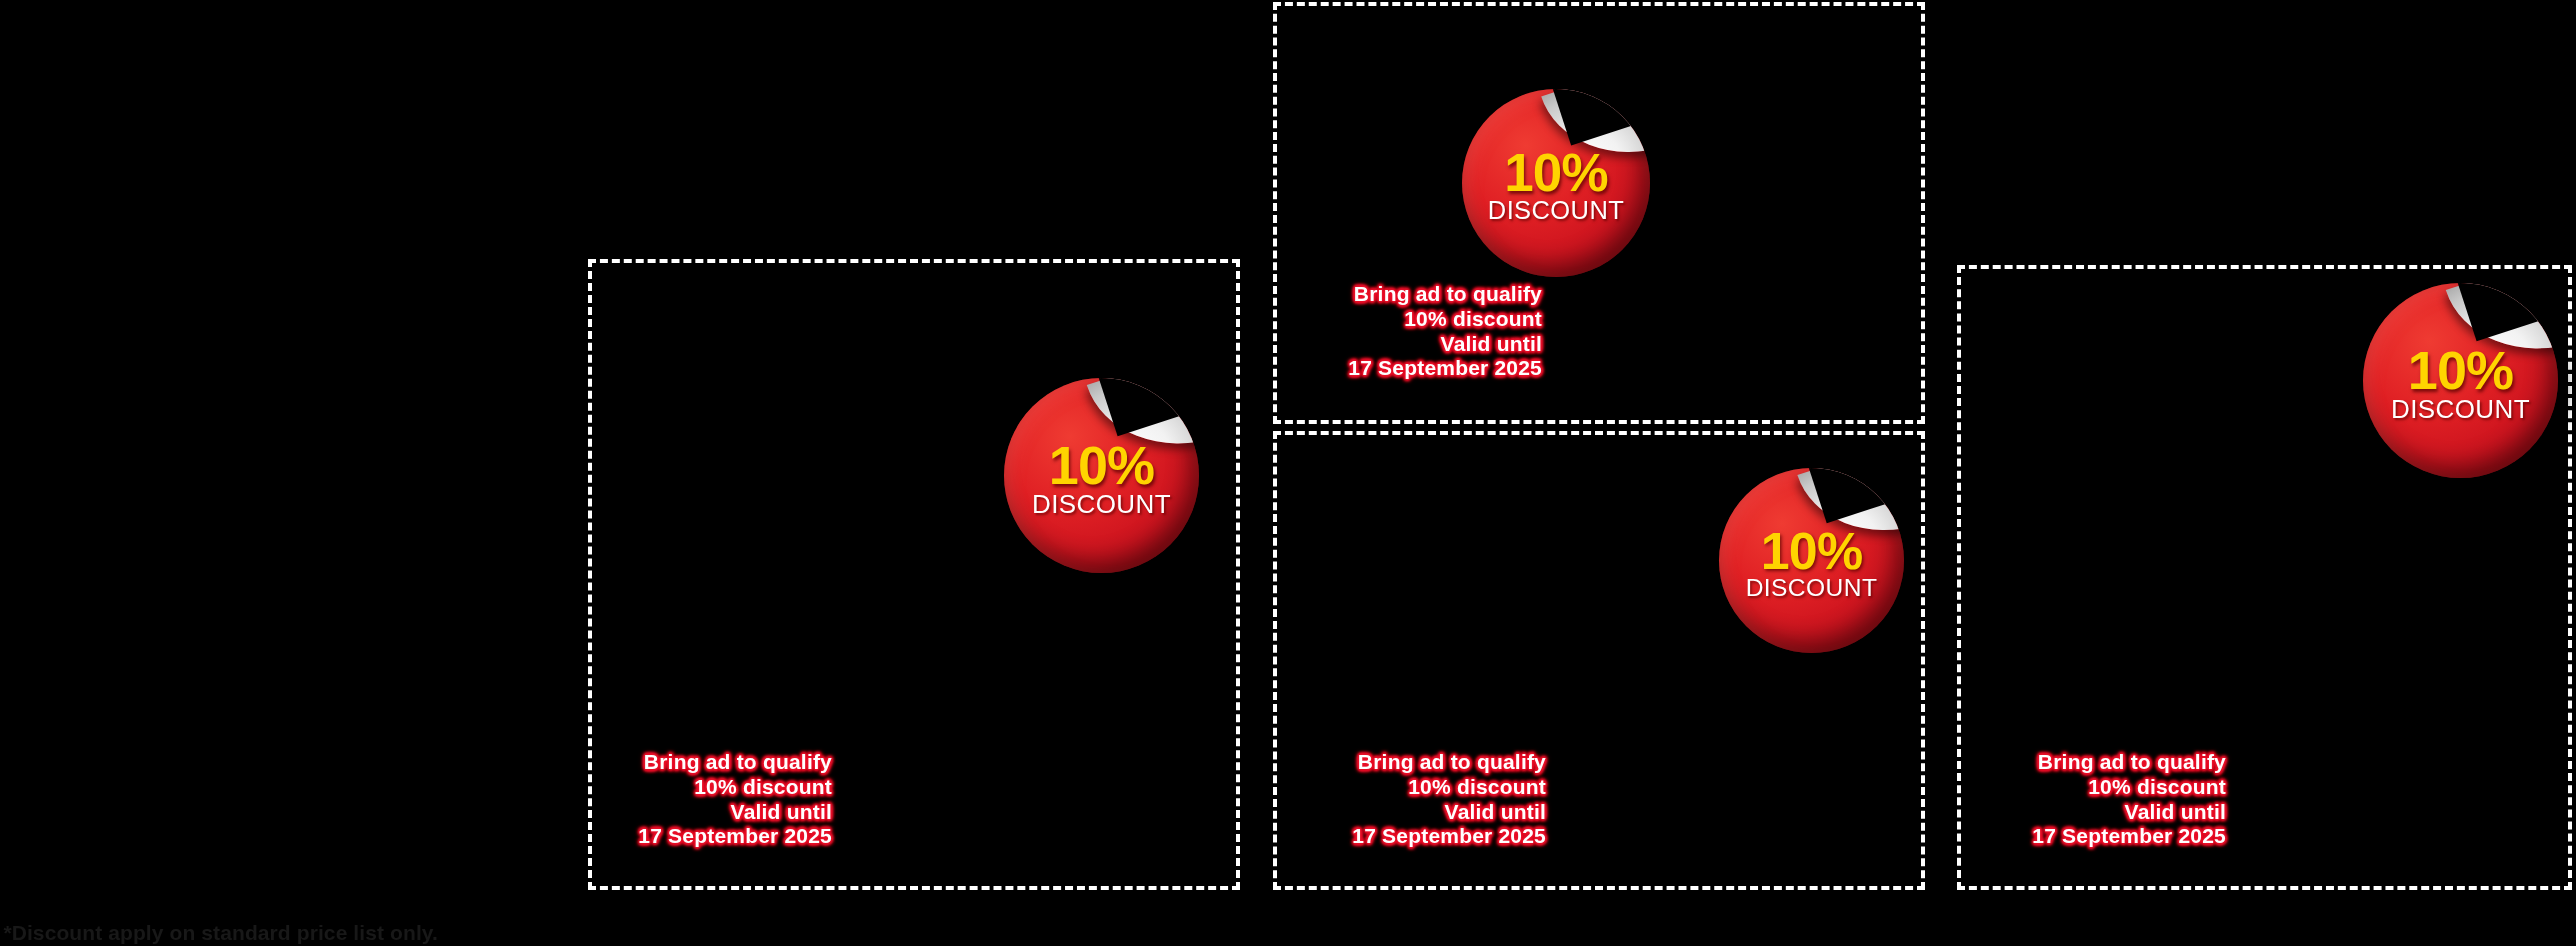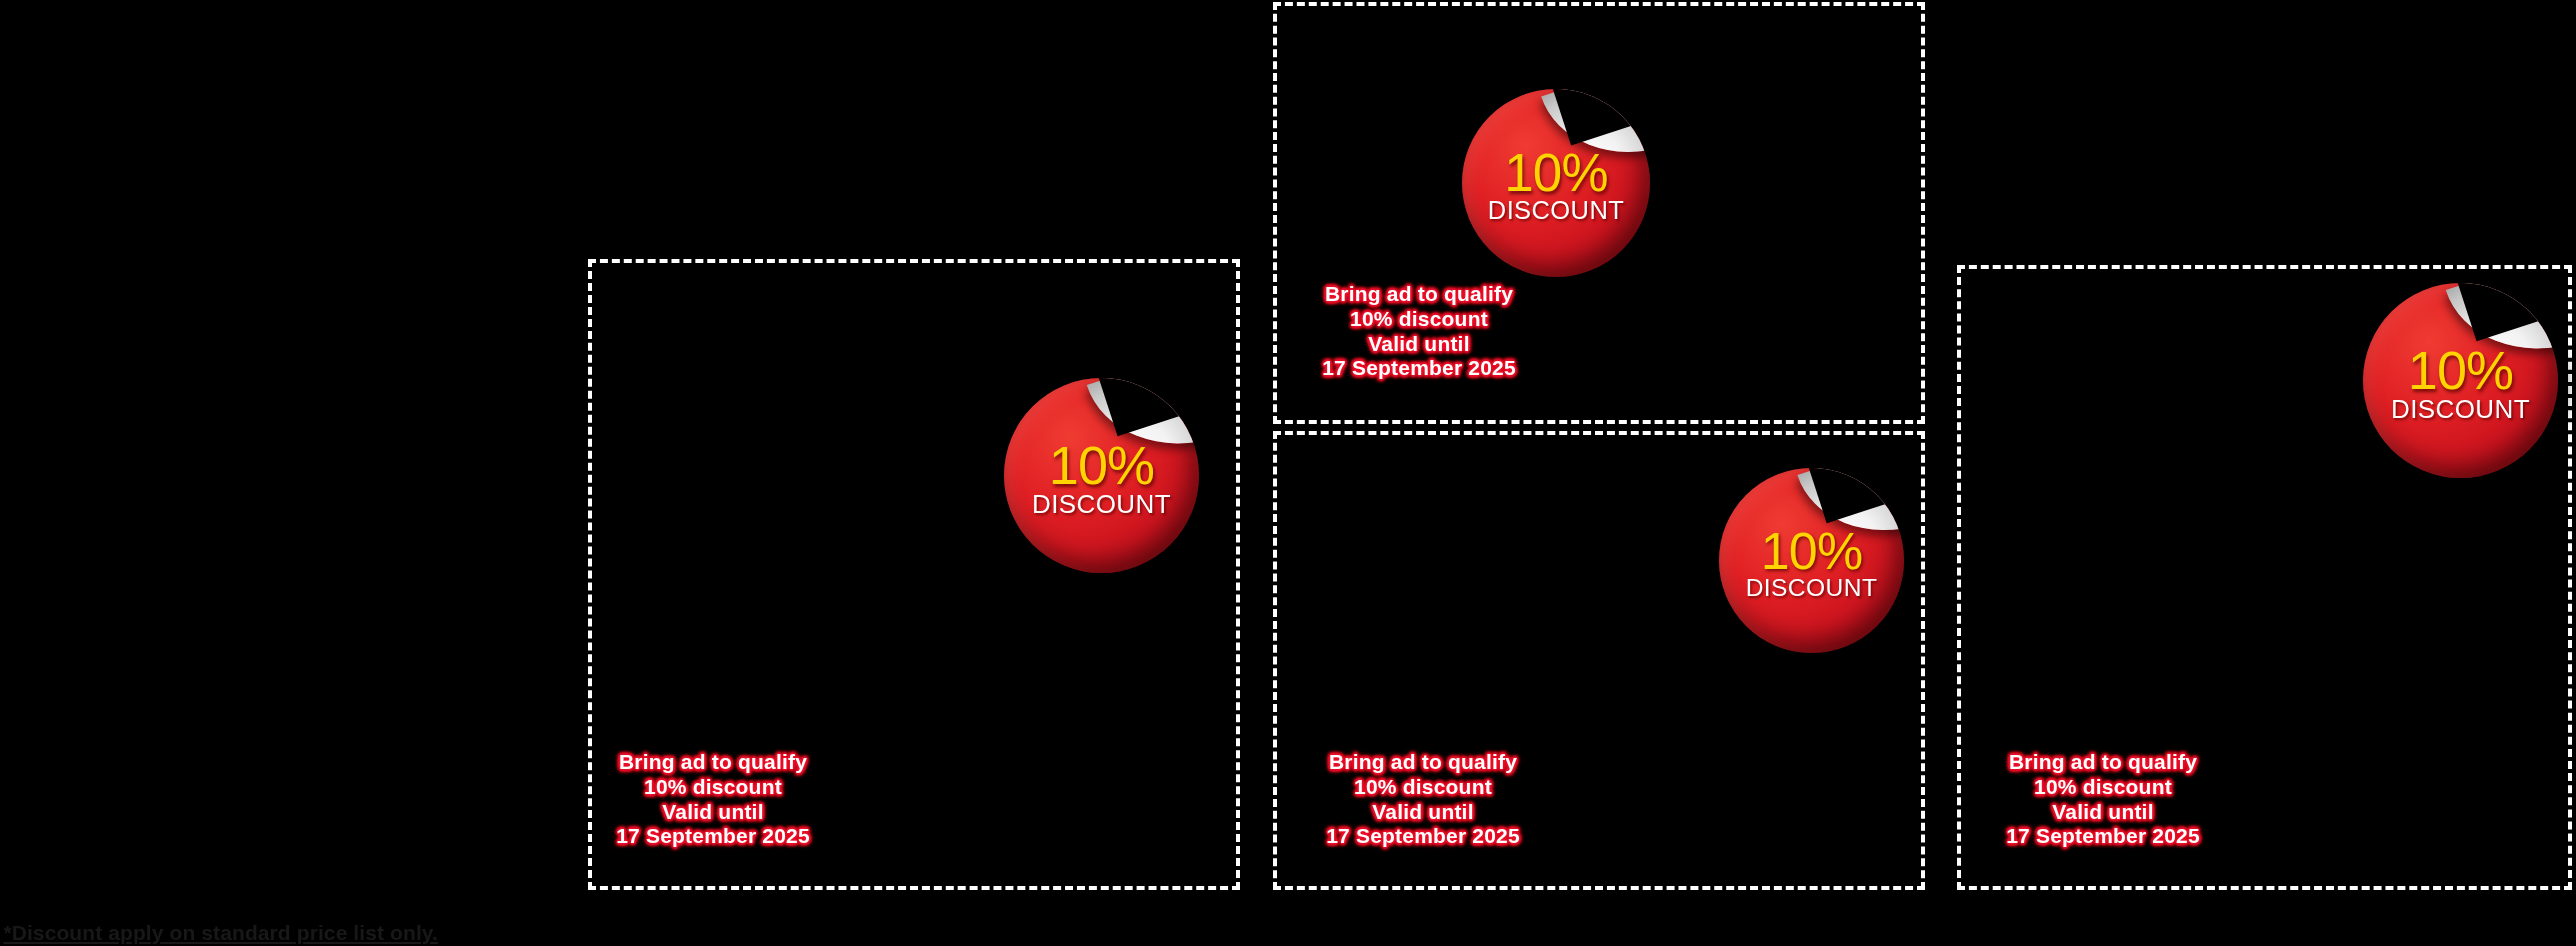--- a/index.html
+++ b/index.html
@@ -49,21 +49,21 @@
     color: #ffffff;
     white-space: nowrap;
     text-shadow:
        0 0 1.7px #e8122a,  0 0 1.7px #e8122a,  0 0 2.5px #e8122a,
        1.7px 0 2.5px #e8122a, -1.7px 0 2.5px #e8122a,
        0 1.7px 2.5px #e8122a, 0 -1.7px 2.5px #e8122a,
        1.7px 1.7px 3.4px #e8122a, -1.7px -1.7px 3.4px #e8122a,
        1.7px -1.7px 3.4px #e8122a, -1.7px 1.7px 3.4px #e8122a,
        0 0 5.1px #e8122a, 0 0 6.8px #c2071c;
   }
-  .promo-text .line { display: block; }
+  .promo-text .line { display: block; text-align: right; }
 
   
   .promo-left      { left: 594px;  top: 750px; width: 238px; }
   .promo-mid-top   { left: 1296px; top: 282px; width: 246px; }
   .promo-mid-bot   { left: 1300px; top: 750px; width: 246px; }
   .promo-right     { left: 1980px; top: 750px; width: 246px; }
 
   
   .sticker {
     position: absolute;
@@ -103,21 +103,21 @@
     position: absolute;
     left: 0; right: 0;
     top: 50%;
     transform: translateY(-46%);
     text-align: center;
     z-index: 3;
   }
   .sticker .pct {
     display: block;
     color: #ffd400;
-    font-weight: 400;
+    font-weight: 700;
     line-height: 0.95;
     letter-spacing: -0.8px;
     text-shadow: 1.7px 2.5px 3.4px rgba(90,0,0,0.75);
   }
   .sticker .word {
     display: block;
     color: #ffffff;
     font-weight: 400;
     line-height: 1;
     letter-spacing: 0.4px;
@@ -144,21 +144,20 @@
   
   .disclaimer {
     position: absolute;
     left: 3.4px;
     top: 921px;
     font-size: 21px;
     font-weight: 700;
     letter-spacing: 0.1px;
     color: #181818;
     white-space: nowrap;
-    text-decoration: underline;
   }
 </style>
 </head>
 <body>
 
 <div id="stage">
 
   <div class="ad-panel panel-left"></div>
 
   <div class="sticker sticker-left">

